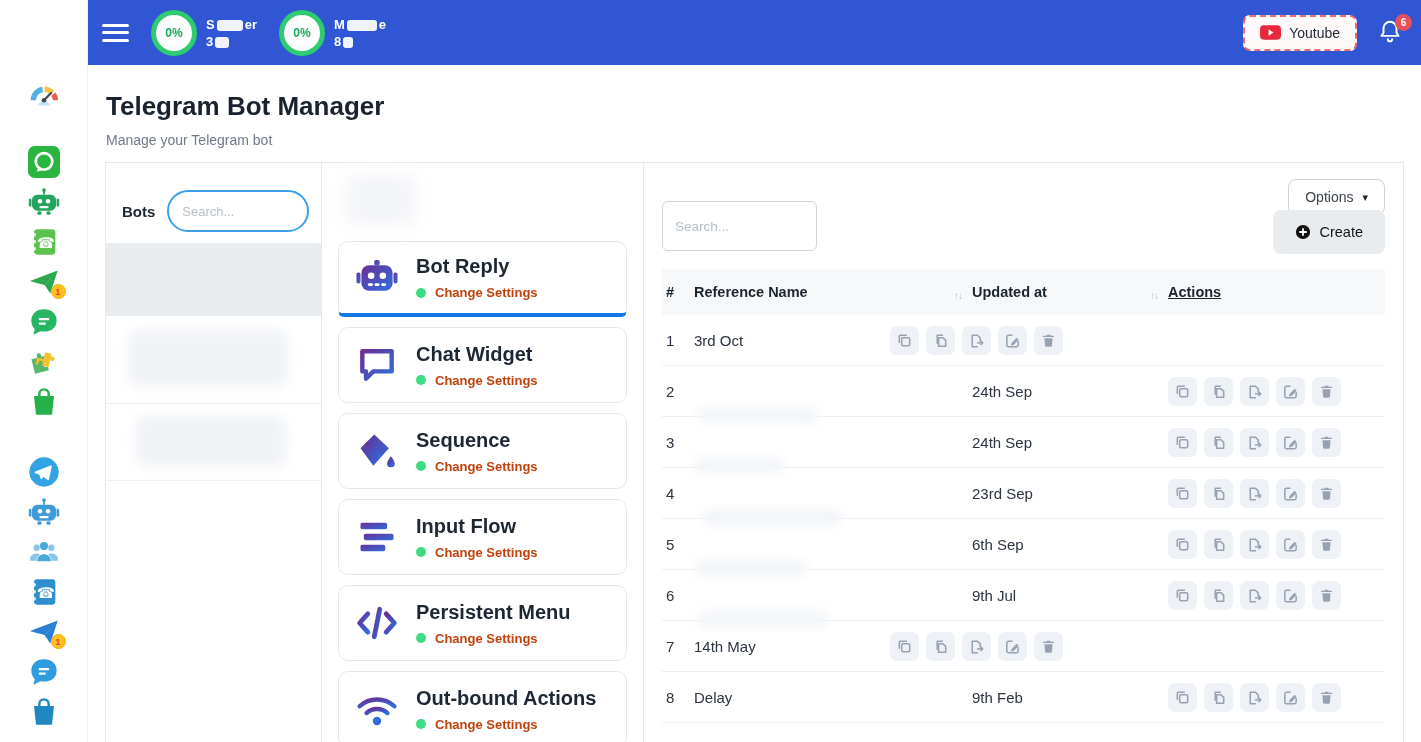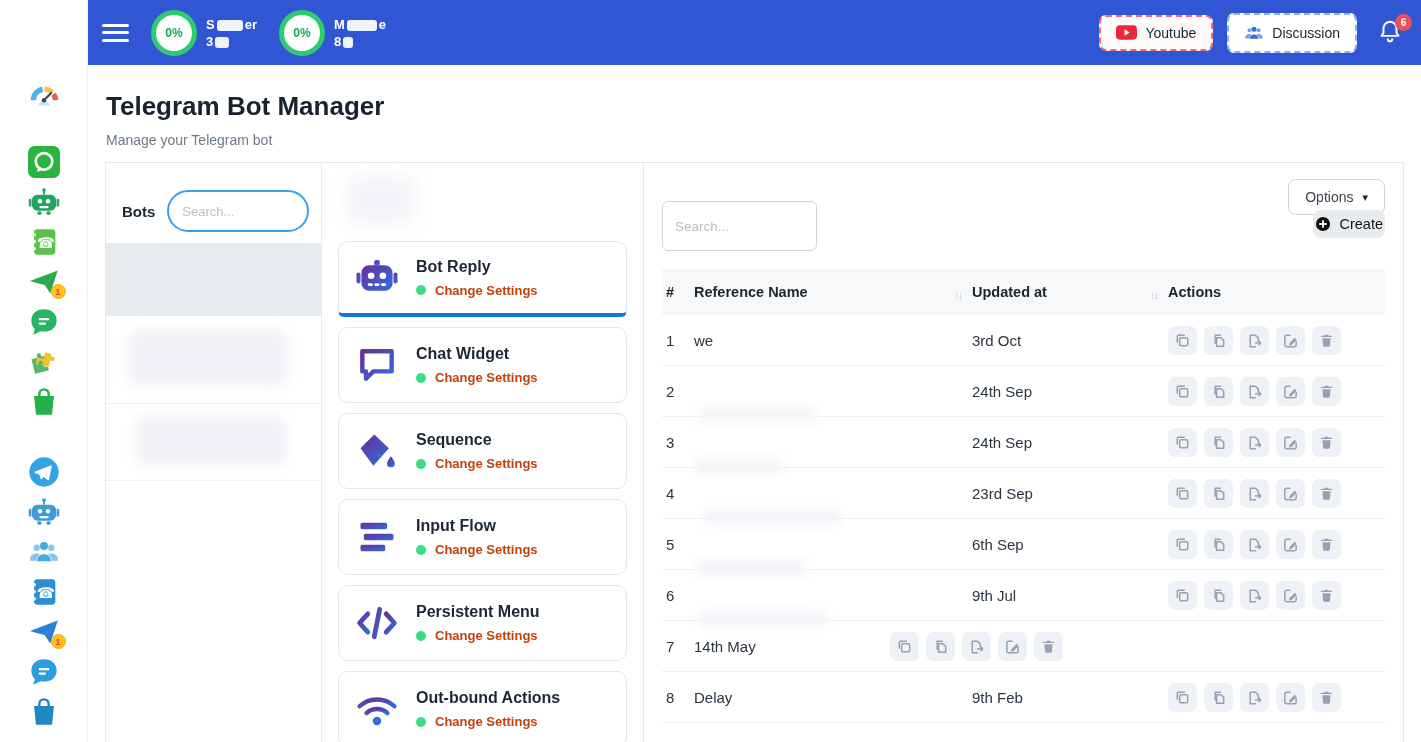--- a/index.html
+++ b/index.html
@@ -67,50 +67,50 @@
 
   
   .p-menu { width:322px; border-right:1px solid #e5e9ef; padding:78px 16px 0; position:relative; }
   .menu-smudge { position:absolute; top:12px; left:24px; width:70px; height:50px;
     background:#f4f5f8; filter:blur(8px); border-radius:8px; }
   .card { border:1px solid #e4e8ee; border-radius:10px; background:#fff; height:76px;
     padding:12px 14px; display:flex; align-items:center; gap:15px; margin-bottom:10px; cursor:pointer; }
   .card.active { border-bottom:4px solid #1178e3; border-bottom-left-radius:6px; border-bottom-right-radius:6px; }
   .card-icon { width:48px; display:flex; align-items:center; justify-content:center; }
   .card-icon svg { width:44px; height:44px; }
-  .card-title { font-size:16px; font-weight:600; color:#1d2733; }
+  .card-title { font-size:20px; font-weight:600; color:#1d2733; }
   .card-sub { margin-top:7px; display:flex; align-items:center; gap:9px; }
   .gdot { width:10px; height:10px; border-radius:50%; background:#3ddc84; }
   .cs-link { color:#c2410c; font-weight:bold; font-size:13px; cursor:pointer; }
 
   
   .p-reply { flex:1; padding:16px 18px 0; position:relative; overflow:hidden; }
   .reply-head { display:flex; align-items:center; gap:11px; height:36px; }
   .reply-title { font-size:15.5px; font-weight:bold; color:#14202c; }
   .options-btn { position:absolute; right:18px; top:16px; height:36px; padding:17px 16px;
     border:1px solid #cdd3da; border-radius:8px; background:#fff; display:flex; align-items:center;
     gap:9px; font-size:14px; color:#3c434c; cursor:pointer; }
   .caret { font-size:11px; color:#222; }
   .toolbar { margin-top:22px; position:relative; height:60px; }
   .tbl-search { width:155px; height:50px; border:1px solid #ced4da; border-radius:6px;
     padding:0 12px; font-size:13.5px; outline:none; color:#333; }
   .tbl-search::placeholder { color:#b6bdc6; }
-  .create-btn { position:absolute; right:0; top:9px; height:28px; background:#e9ecef; border:none;
-    border-radius:8px; padding:0 2px; display:flex; align-items:center; gap:8px; font-size:14.5px;
+  .create-btn { position:absolute; right:0; top:9px; height:44px; background:#e9ecef; border:none;
+    border-radius:8px; padding:0 22px; display:flex; align-items:center; gap:8px; font-size:14.5px;
     color:#101418; cursor:pointer; }
   .plus-ic { width:16px; height:16px; }
 
   .thead { margin-top:8px; display:flex; align-items:center; height:46px; background:#f7f8fa;
     font-weight:bold; font-size:14.5px; color:#1c242e; }
   .trow { display:flex; align-items:center; height:51px; border-bottom:1px solid #edf0f3;
     font-size:15px; color:#2b3440; }
   .c-num { width:32px; padding-left:4px; }
   .c-name { width:278px; position:relative; }
   .c-upd { width:196px; position:relative; }
-  .c-act { flex:1; }
+  .c-act { flex:1;text-decoration:underline; }
   .thead .c-num { padding-left:4px; }
   .sort { position:absolute; right:10px; top:6px; font-size:10px; color:#b6bdc8; letter-spacing:-1px; cursor:pointer; }
   .tsmudge { position:absolute; left:0; top:16px; height:16px; background:#f3f5f8;
     filter:blur(5px); border-radius:6px; }
   .acts { display:flex; gap:7px; }
   .abtn { width:29px; height:29px; border-radius:7px; background:#eef1f5; border:none;
     display:flex; align-items:center; justify-content:center; color:#97a1b2; cursor:pointer; }
   .abtn svg { width:17px; height:17px; }
 </style>
 </head>
@@ -363,26 +363,20 @@
   </div>
 
   <div class="hdr-right">
     <button class="hbtn yt">
       <svg width="21" height="15" viewBox="0 0 22 15">
         <rect width="22" height="15" rx="4" fill="#e8283f"></rect>
           <path d="M9 4.2l5.2 3.3L9 10.8z" fill="#fff"></path>
       </svg>
       <span>Youtube</span>
     </button>
-    <button class="hbtn disc">
-      <svg width="20" height="20" style="color:#2f6fdb">
-        <use href="#s-people"></use>
-      </svg>
-      <span>Discussion</span>
-    </button>
     <div class="bell-wrap">
       <svg width="26" height="26">
           <use href="#i-bell"></use>
         </svg>
       <span class="bell-badge">6</span>
     </div>
   </div>
 </header>
 <div class="corner-blob"></div>
 
@@ -527,21 +521,20 @@
         </div>
         <div class="c-upd">
           <span>Updated at</span>
           <span class="sort">↑↓</span>
         </div>
         <div class="c-act">Actions</div>
       </div>
 
       <div class="trow">
         <div class="c-num">1</div>
-        <div class="c-name"><span>we</span></div>
         <div class="c-upd">3rd Oct</div>
         <div class="c-act">
             <div class="acts">
           <button class="abtn">
                 <svg>
                   <use href="#i-copy"></use>
                 </svg>
               </button>
           <button class="abtn">
                 <svg>

